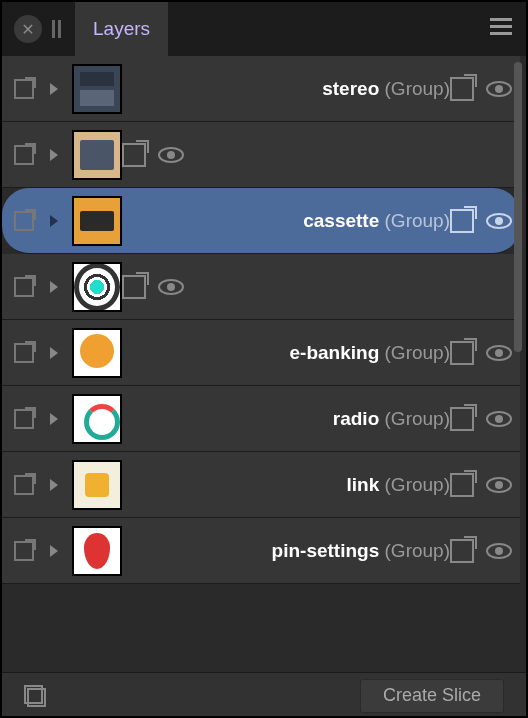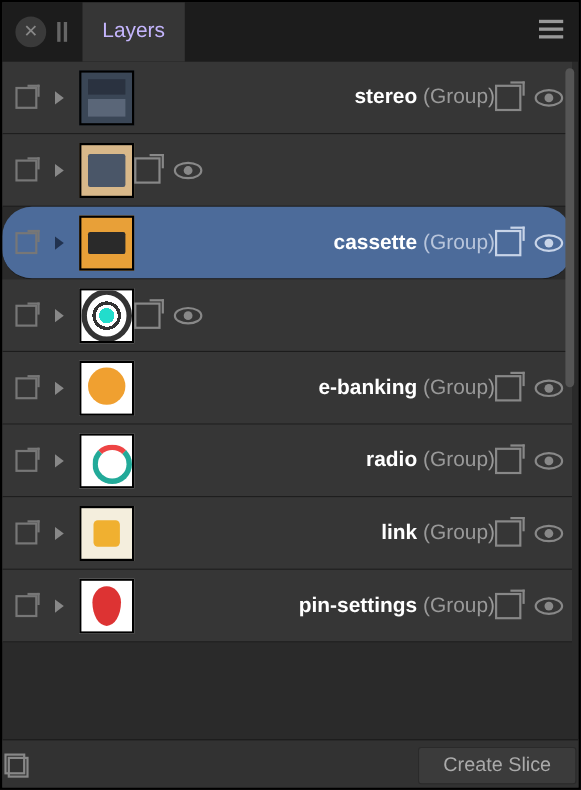--- a/index.html
+++ b/index.html
@@ -124,21 +124,21 @@
   content: ''; position: absolute; top: 2px; left: 7px;
   width: 8px; height: 8px; background: #888; border-radius: 50%;
 }
 .layer-row.selected .eye { border-color: #c8d4e8; }
 .layer-row.selected .eye::after { background: #c8d4e8; }
 .footer {
   height: 46px;
   background: #323232;
   border-top: 1px solid #1a1a1a;
   display: flex; align-items: center;
-  padding: 0 2px;
+  padding: 0 22px;
 }
 .overlap-icon {
   width: 22px; height: 22px; position: relative;
 }
 .overlap-icon::before, .overlap-icon::after {
   content: ''; position: absolute; width: 15px; height: 15px;
   border: 2px solid #888;
 }
 .overlap-icon::before { top: 0; left: 0; }
 .overlap-icon::after { bottom: 0; right: 0; }

